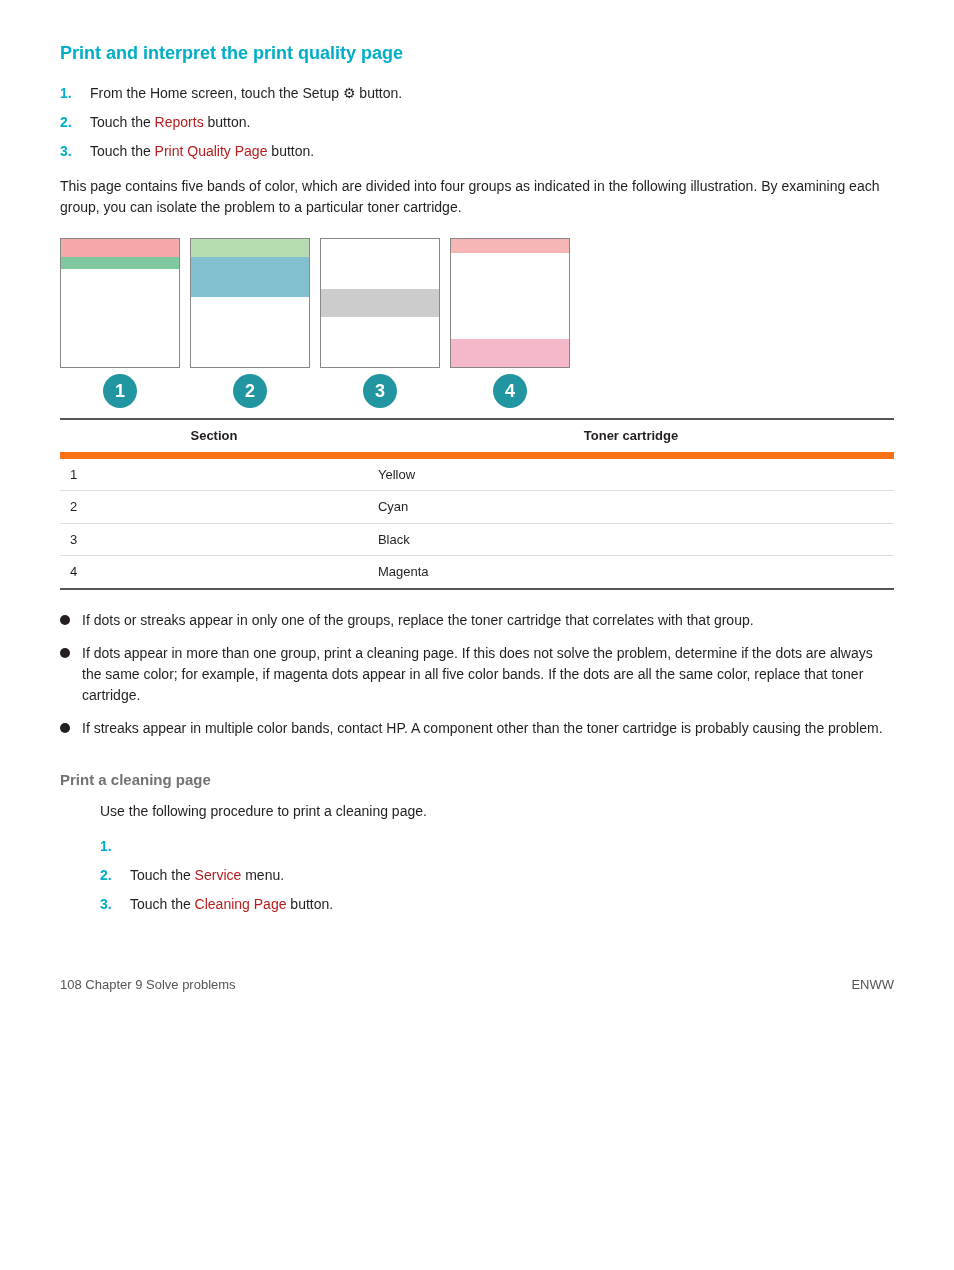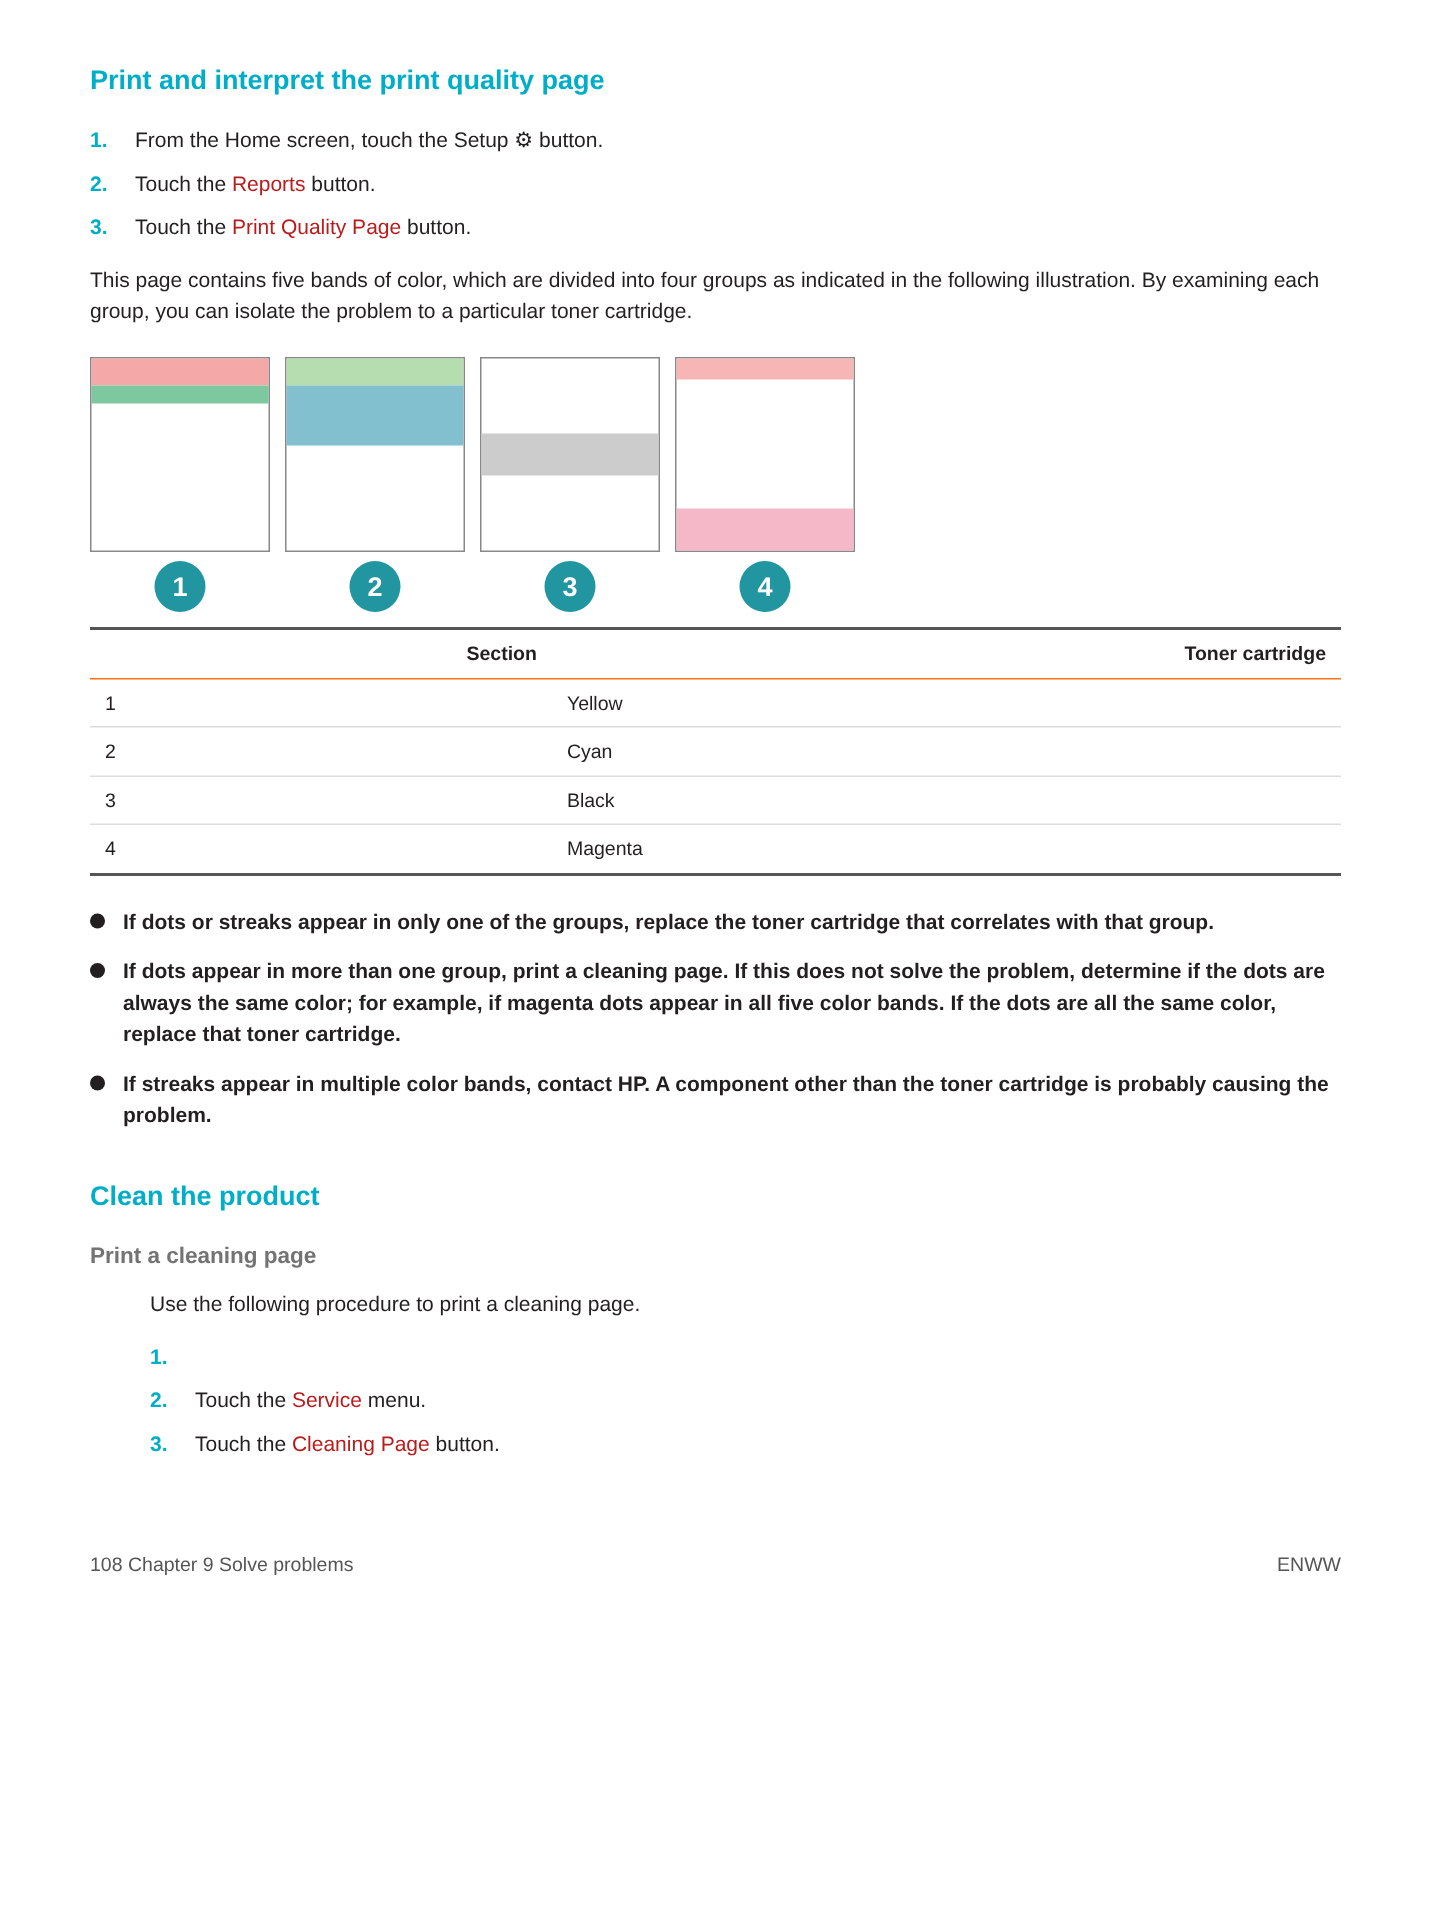--- a/index.html
+++ b/index.html
@@ -81,41 +81,40 @@
     }
     
     .cartridge-table {
       width: 100%;
       border-collapse: collapse;
       margin: 10px 0 20px 0;
       border-top: 2px solid #555;
       border-bottom: 2px solid #555;
     }
     .cartridge-table th {
-      text-align: right;
+      text-align: center;
       padding: 6px 10px;
       font-weight: bold;
-      border-bottom: 1px solid #f97316;
+      border-bottom: 7px solid #f97316;
       font-size: 13px;
     }
     .cartridge-table td {
       padding: 6px 10px;
       border-bottom: 1px solid #ddd;
       font-size: 13px;
     }
     
     .bullet-list {
       list-style: none;
       margin: 16px 0;
     }
     .bullet-list li {
       display: flex;
       margin-bottom: 12px;
       align-items: flex-start;
-      font-weight: bold;
     }
     .bullet-dot {
       min-width: 10px;
       height: 10px;
       border-radius: 50%;
       background: #231f20;
       margin-top: 5px;
       margin-right: 12px;
     }
     .section-gap {
@@ -227,21 +226,20 @@
     <span class="bullet-dot"></span>
     <span>If dots appear in more than one group, print a cleaning page. If this does not solve the problem, determine if the dots are always the same color; for example, if magenta dots appear in all five color bands. If the dots are all the same color, replace that toner cartridge.</span>
   </li>
   <li>
     <span class="bullet-dot"></span>
     <span>If streaks appear in multiple color bands, contact HP. A component other than the toner cartridge is probably causing the problem.</span>
   </li>
 </ul>
 
 <div class="section-gap">
-  <h2 class="section-title">Clean the product</h2>
 
   <h3 class="sub-title">Print a cleaning page</h3>
 
   <div class="indent-block">
     <p class="intro-text">Use the following procedure to print a cleaning page.</p>
 
     <ol class="step-list">
       <li>
         <span class="step-num">1.</span>
       </li>

